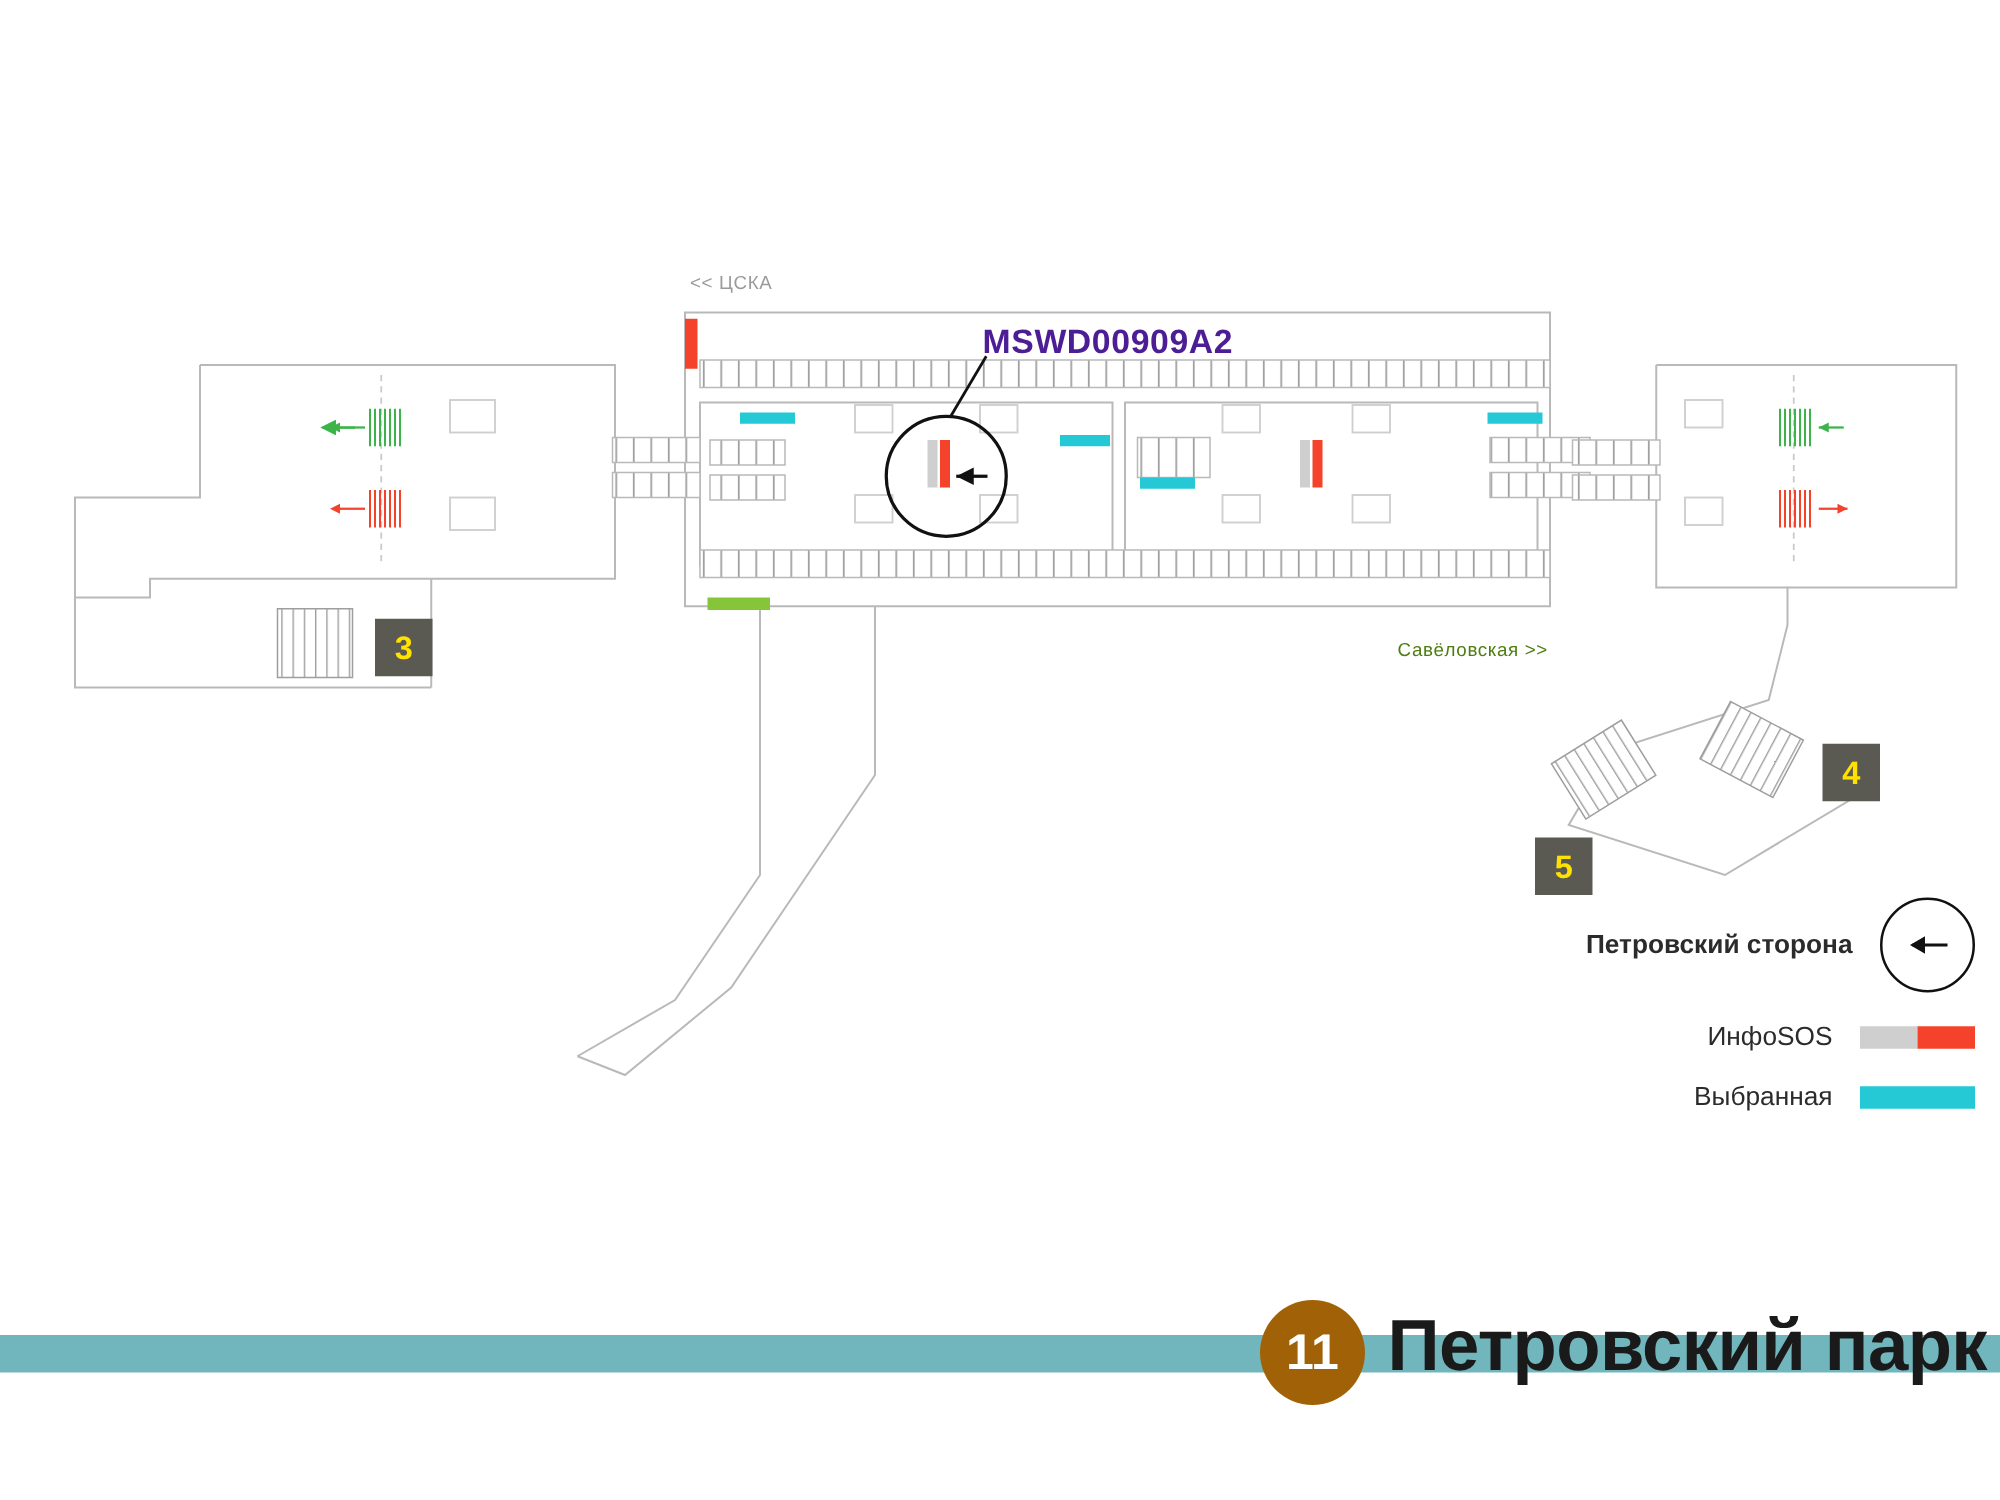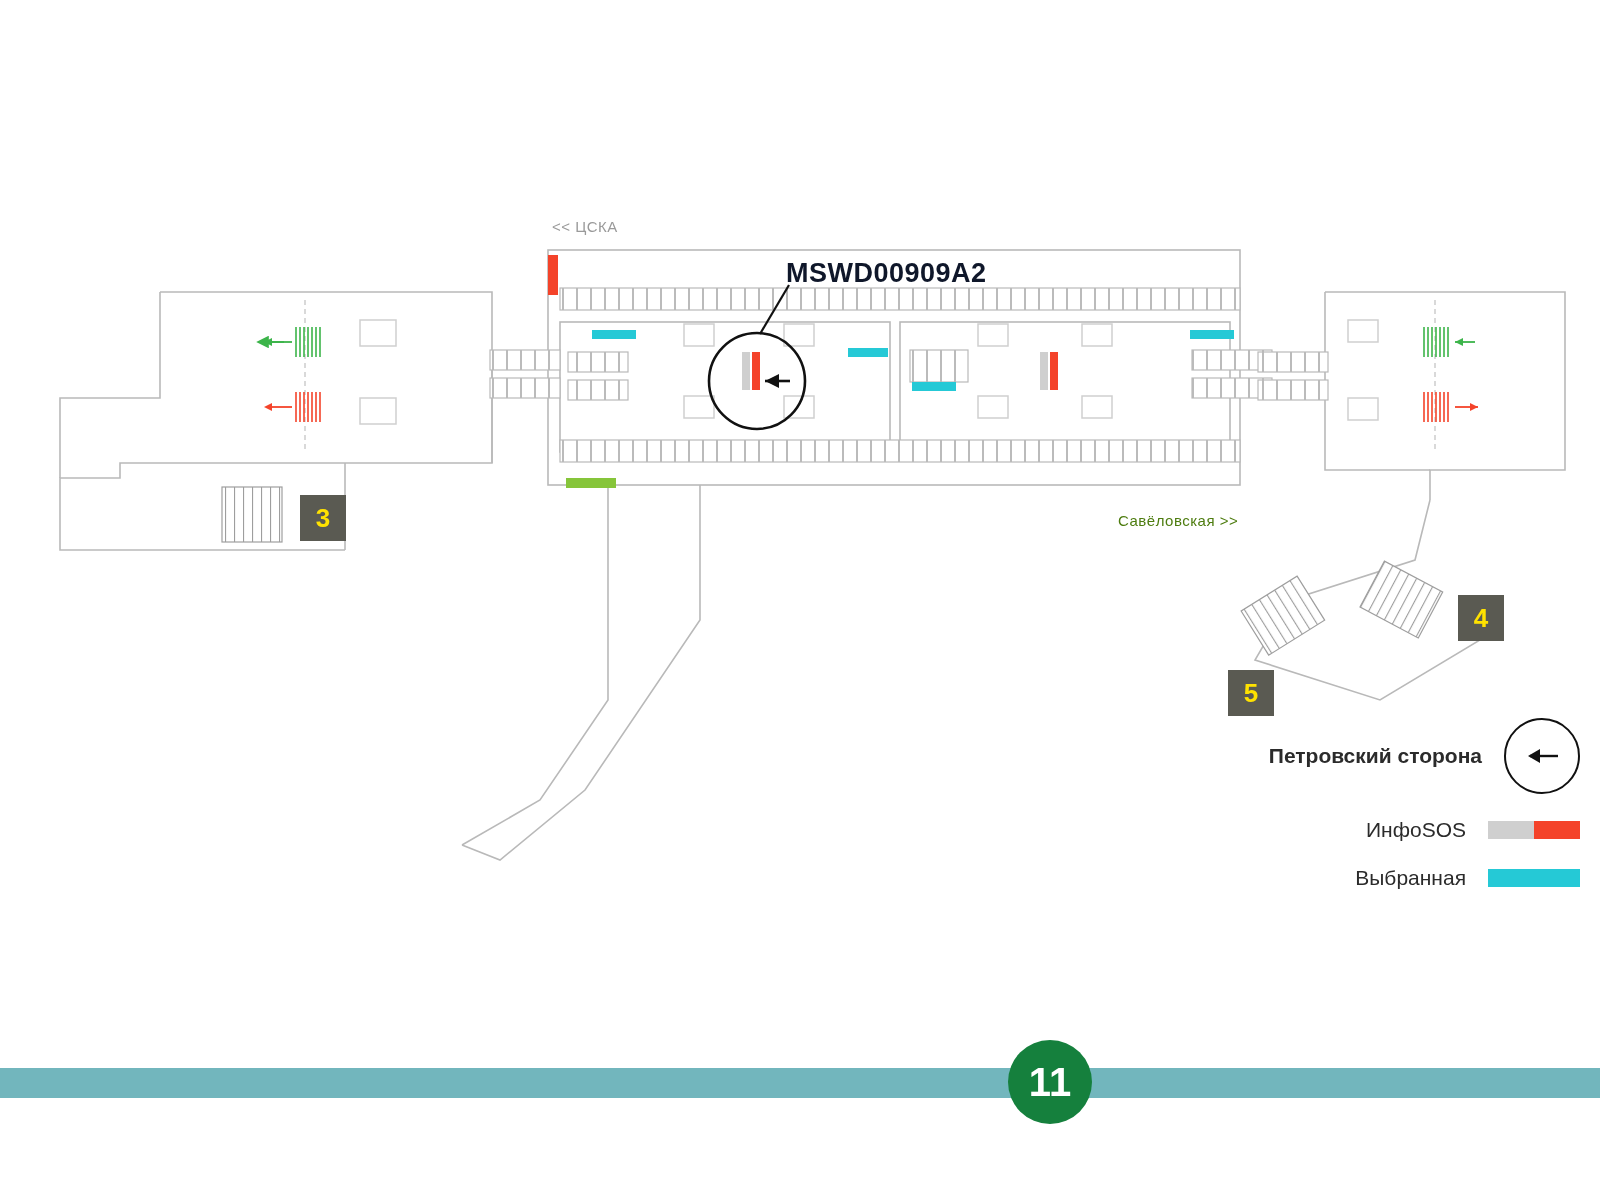--- a/index.html
+++ b/index.html
@@ -43,21 +43,21 @@
     color: #4d7c0f;
     letter-spacing: 0.5px;
     white-space: nowrap;
   }
   .code-label {
     position: absolute;
     left: 786px;
     top: 258px;
     font-size: 27px;
     font-weight: bold;
-    color: #0f172a;
+    color: #4c1d95;
     letter-spacing: 0.5px;
     white-space: nowrap;
   }
   .exit-box {
     position: absolute;
     width: 46px;
     height: 46px;
     background: #5a5a52;
     color: #ffe200;
     font-size: 26px;
@@ -125,21 +125,21 @@
     height: 30px;
     background: #72b6bd;
   }
   .station-badge {
     position: absolute;
     left: 1008px;
     top: 1040px;
     width: 84px;
     height: 84px;
     border-radius: 50%;
-    background: #15803d;
+    background: #a16207;
     color: #ffffff;
     font-size: 40px;
     font-weight: bold;
     display: flex;
     align-items: center;
     justify-content: center;
   }
   .station-name {
     position: absolute;
     left: 1110px;
@@ -362,13 +362,14 @@
 
 
     <div class="legend-row">
       <span class="legend-label">Выбранная</span>
       <span class="swatch" style="background:#25c9d6"></span>
     </div>
   </div>
 
   <div class="bottombar"></div>
   <div class="station-badge">11</div>
+  <div class="station-name">Петровский парк</div>
 </div>
 
 </body></html>

